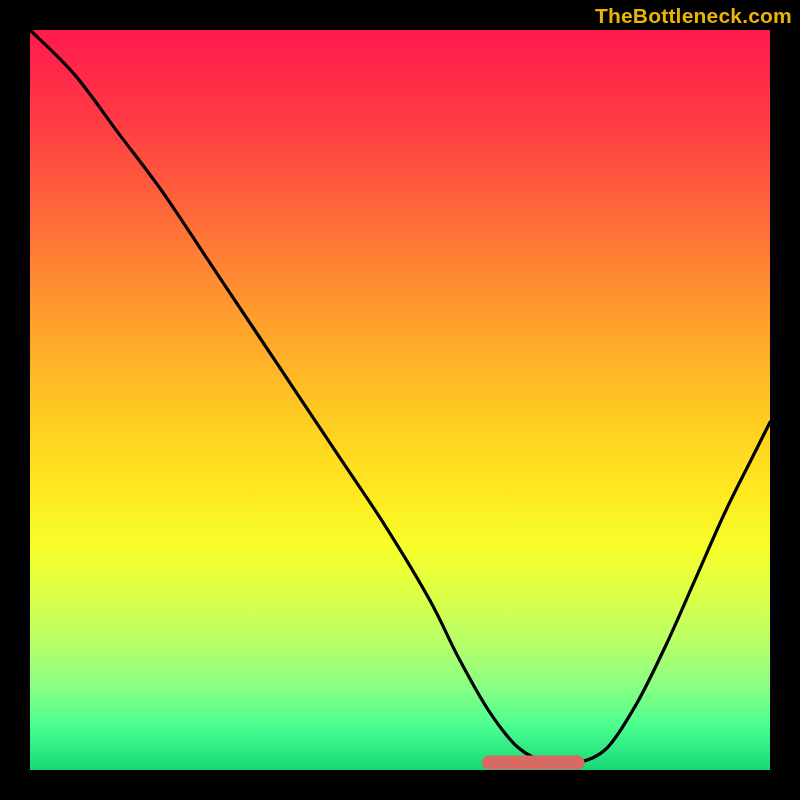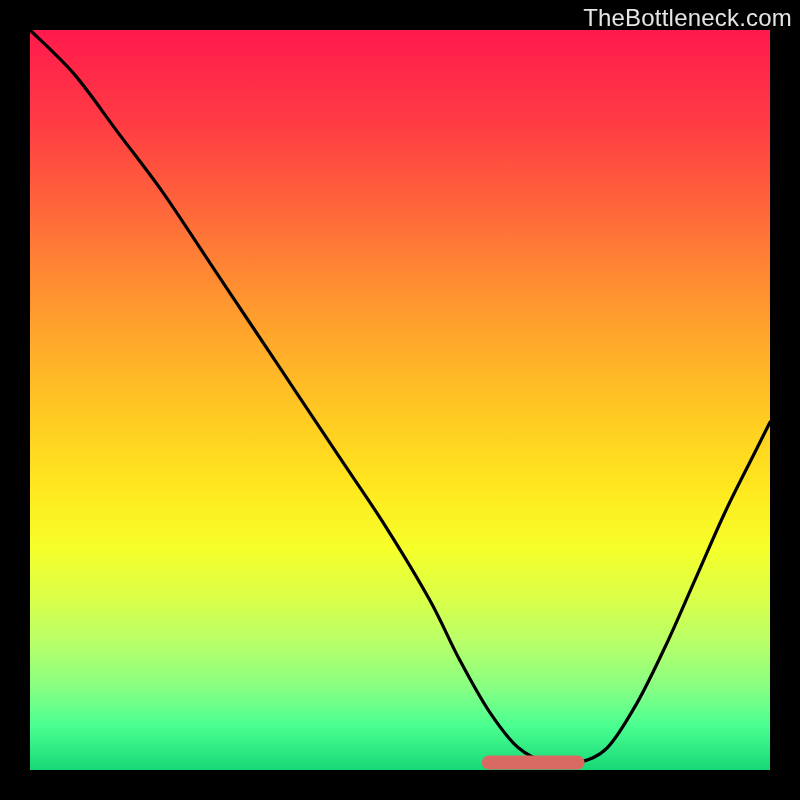--- a/index.html
+++ b/index.html
@@ -38,23 +38,23 @@
       #86ff84 89%,
       #4bff91 94%,
       #16d876 100%
     );
   }
   .watermark {
     position: absolute;
     top: 4px;
     right: 8px;
     font-family: Arial, Helvetica, sans-serif;
-    font-size: 24px;
-    font-weight: 400;
-    color: #e5e5e5;
+    font-size: 21px;
+    font-weight: 700;
+    color: #eab308;
     letter-spacing: 0.2px;
     user-select: none;
   }
   svg.curve {
     position: absolute;
     left: 0;
     top: 0;
     width: 740px;
     height: 740px;
     overflow: visible;

